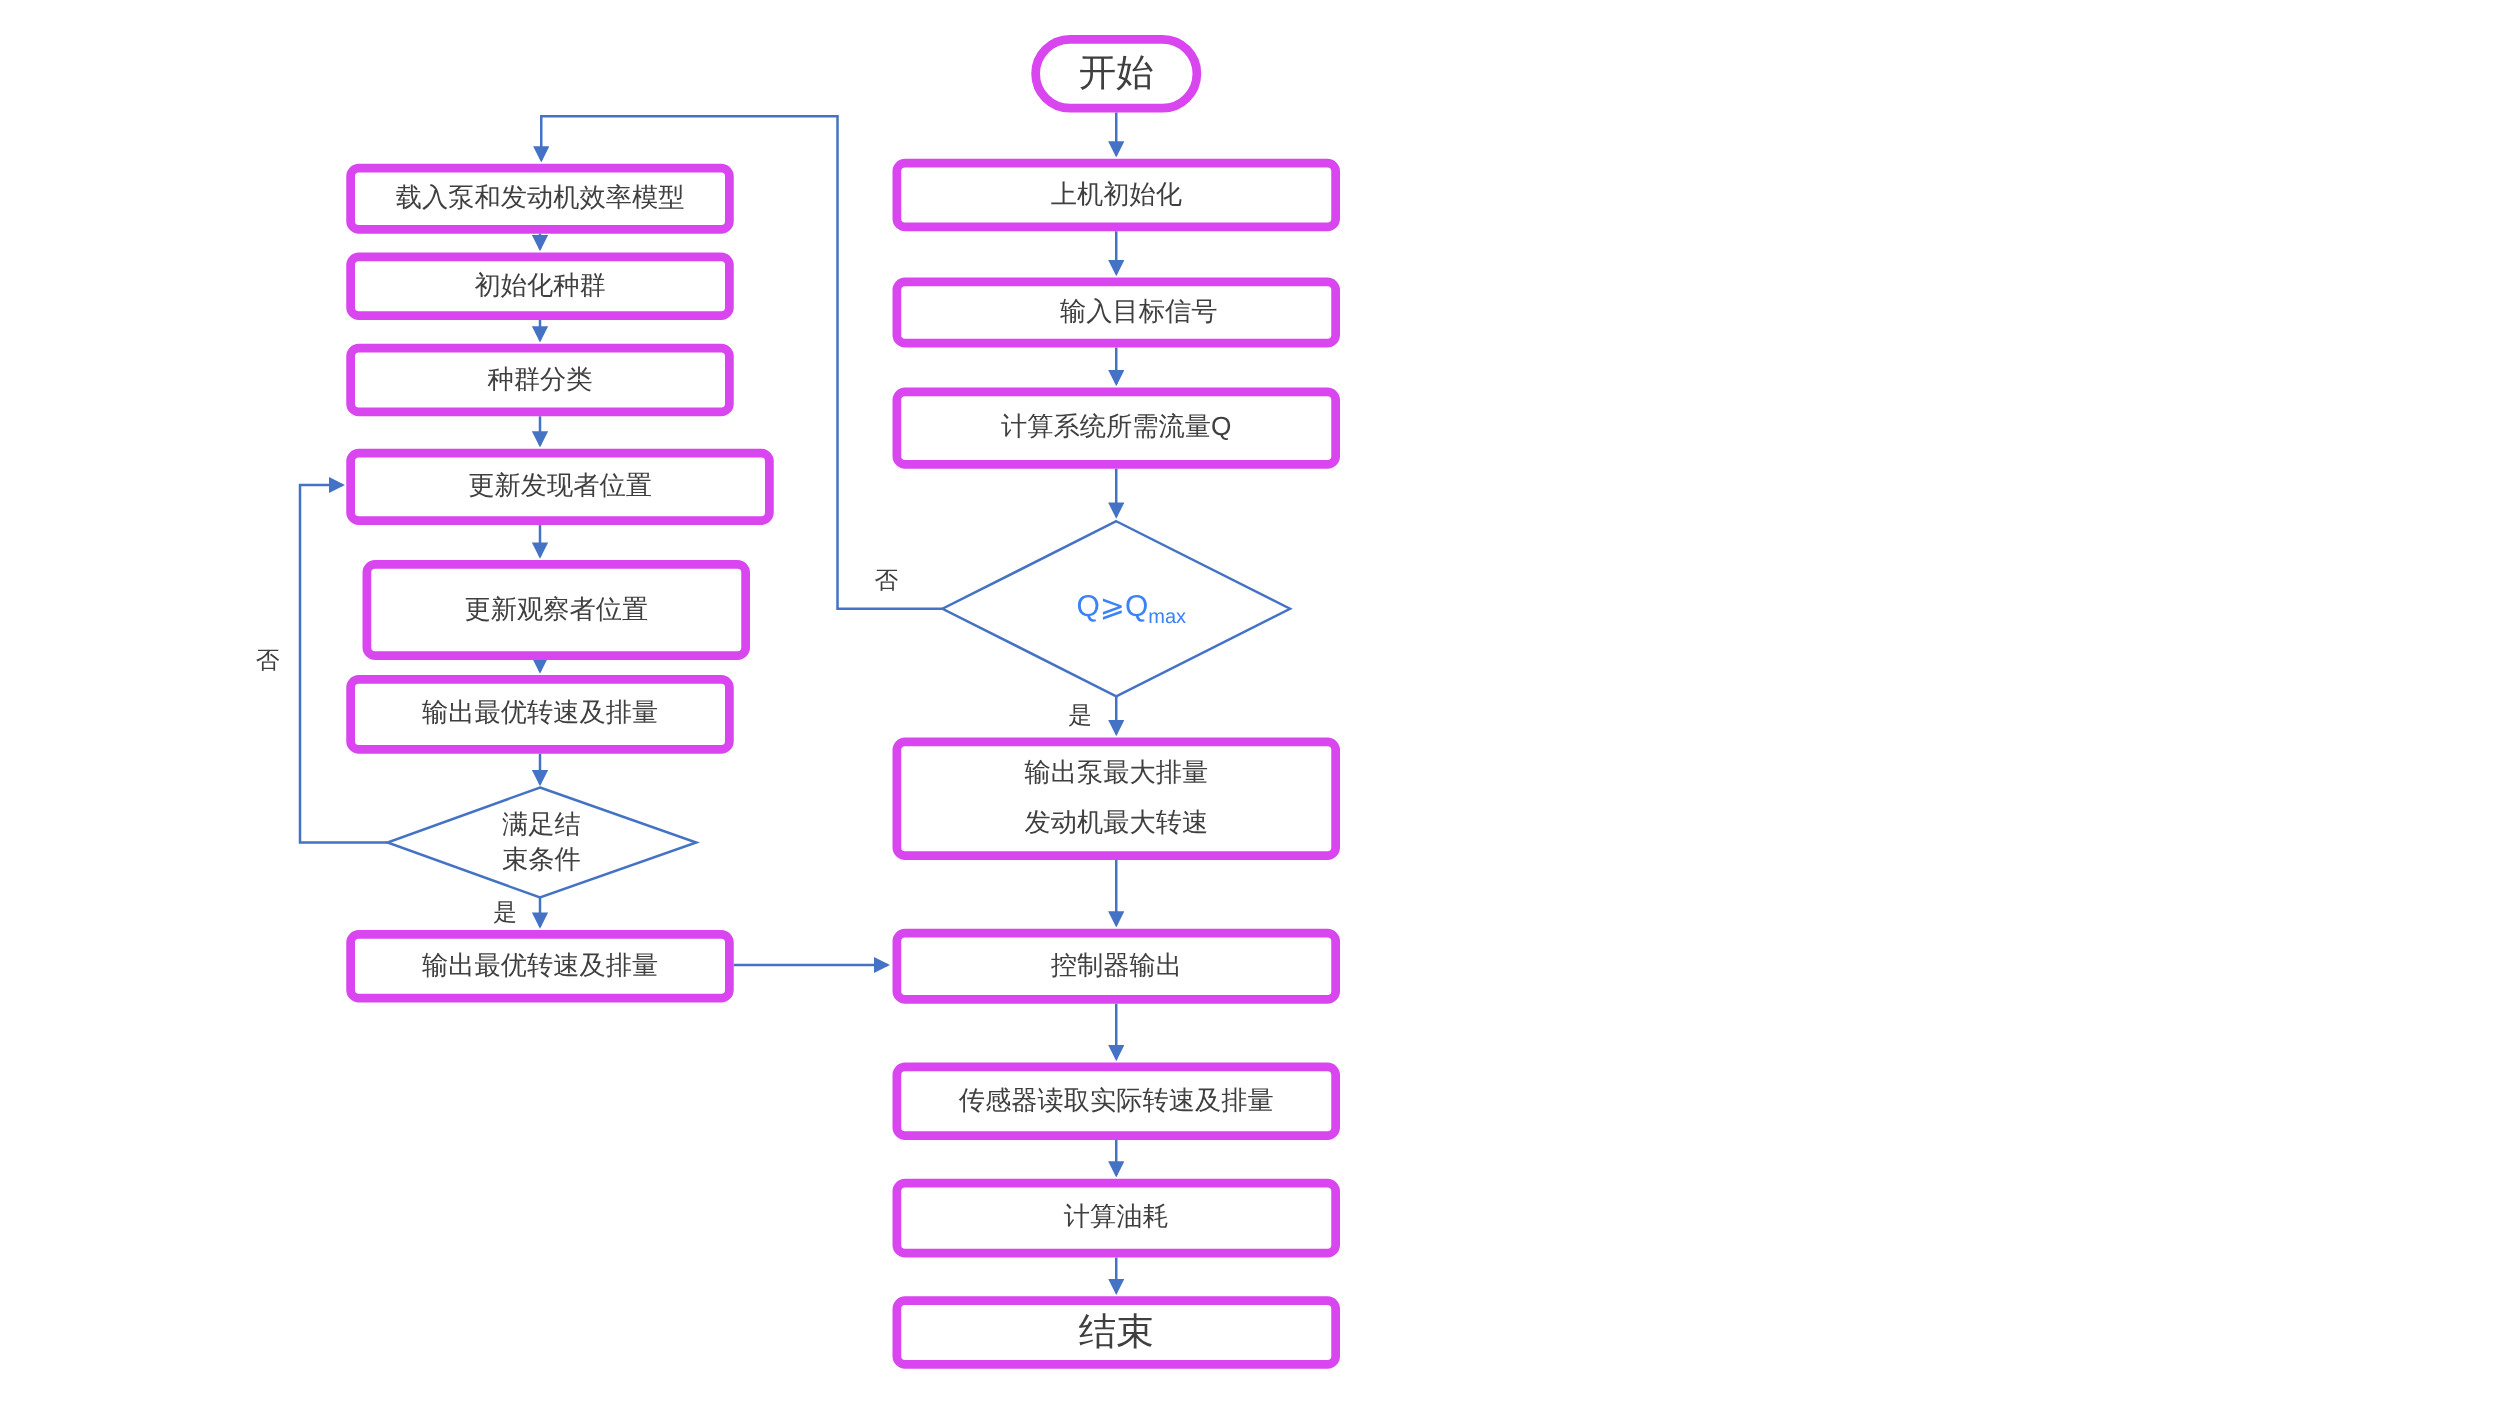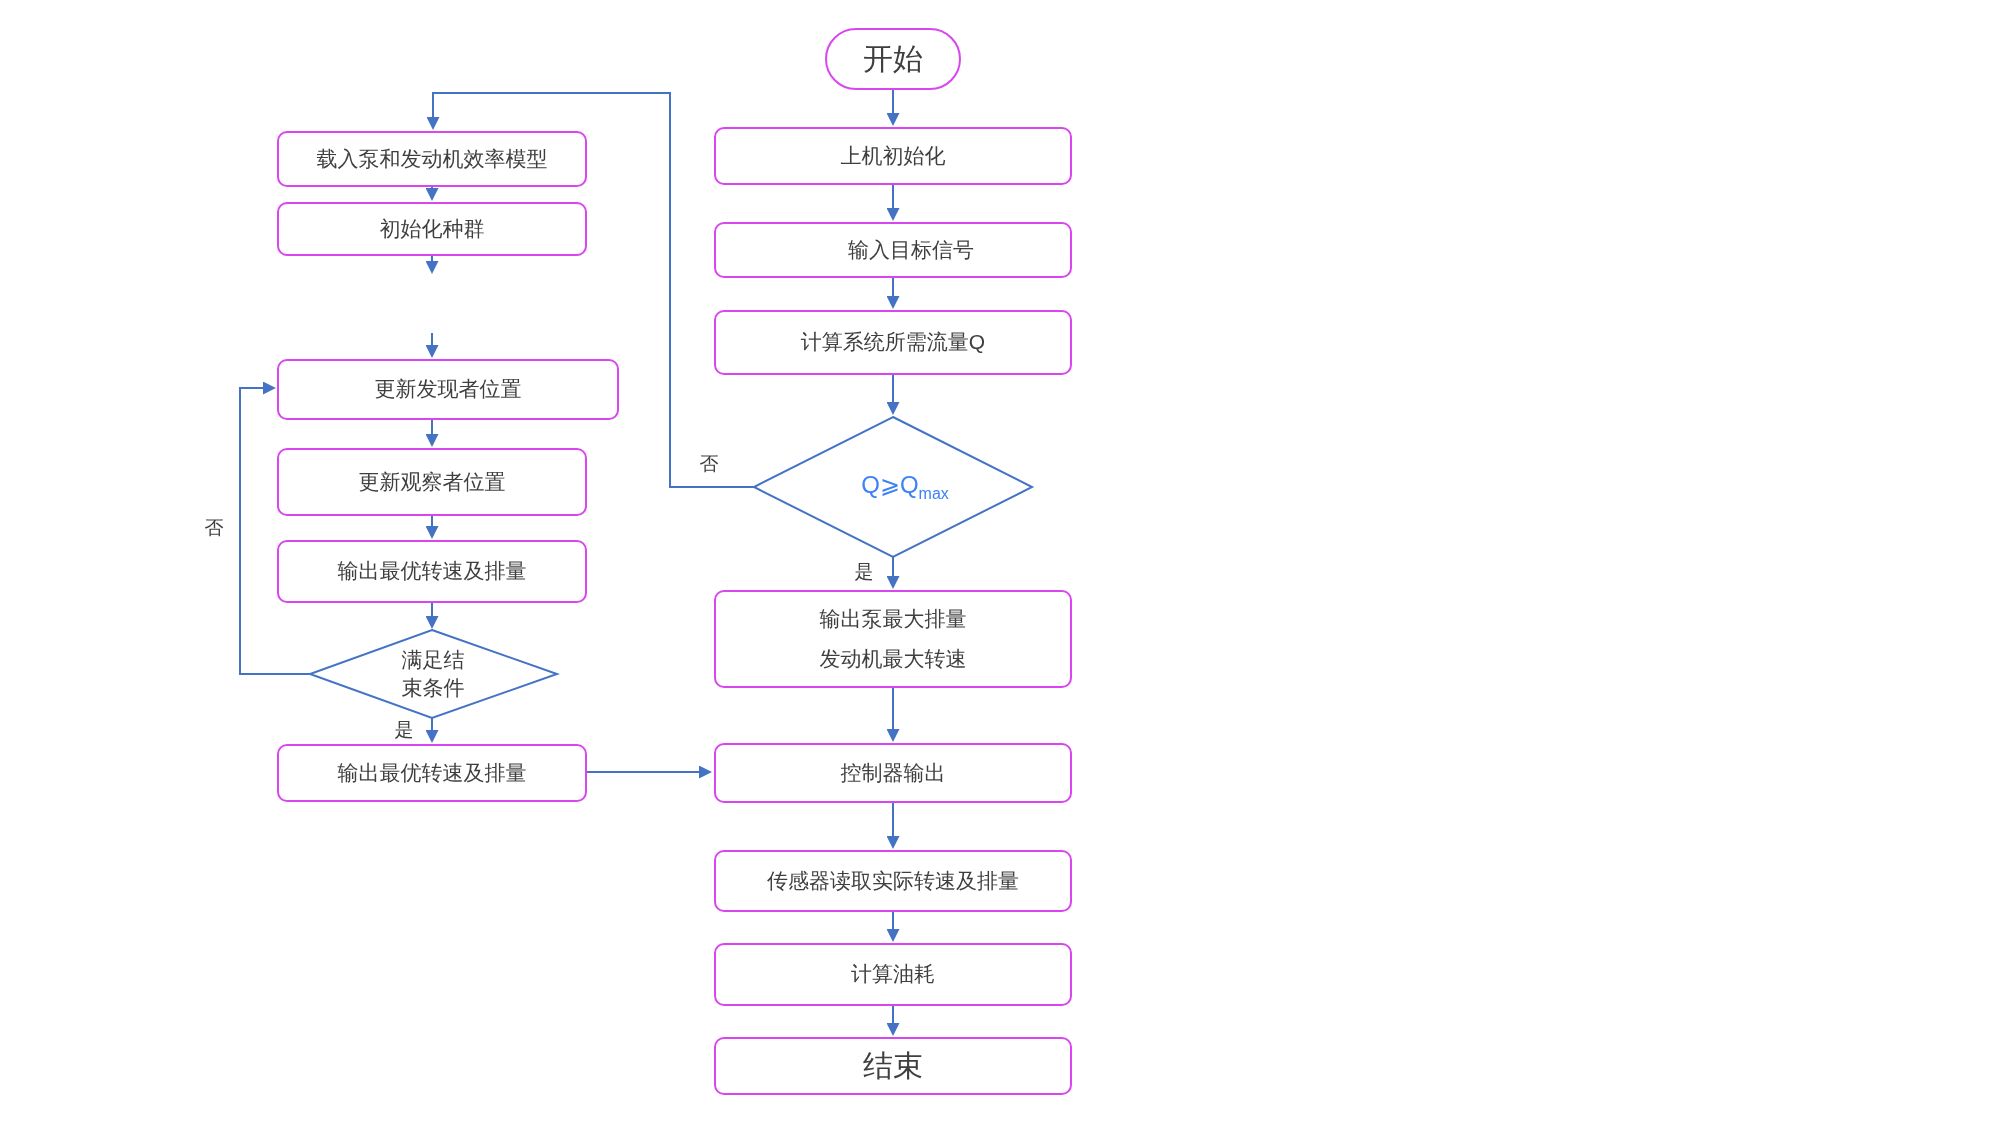--- a/index.html
+++ b/index.html
@@ -4,21 +4,21 @@
 <style>
   html,body{margin:0;padding:0;background:#ffffff;}
   .canvas{
     position:relative;width:1999px;height:1124px;background:#ffffff;
     font-family:"Liberation Sans","DejaVu Sans",sans-serif;color:#3f3f3f;overflow:hidden;
   }
   svg.wires{position:absolute;left:0;top:0;}
   .wire{stroke:#4472C4;stroke-width:2;fill:none;}
   .diamond{stroke:#4472C4;stroke-width:2;fill:#ffffff;}
   .node{
-    position:absolute;box-sizing:border-box;border:2px solid #d946ef;border-radius:10px;
+    position:absolute;box-sizing:border-box;border:7px solid #d946ef;border-radius:10px;
     background:#ffffff;display:flex;flex-direction:column;align-items:center;justify-content:center;
     text-align:center;font-size:21px;line-height:1.35;color:#3f3f3f;
   }
   .pill{border-radius:32px;font-size:30px;}
   .big{font-size:30px;}
   .elabel{position:absolute;transform:translate(-50%,-50%);font-size:19px;color:#3f3f3f;}
   .dlabel{position:absolute;transform:translate(-50%,-50%);text-align:center;font-size:21px;line-height:1.32;color:#3f3f3f;}
   .qlabel{position:absolute;transform:translate(-50%,-50%);font-size:24px;color:#3b82f6;white-space:nowrap;margin-left:12px;}
   .qlabel sub{font-size:16px;}
 </style>
@@ -90,24 +90,27 @@
   <div class="node big" style="left:714px;top:1037px;width:358px;height:58px;">
     <span>结束</span>
   </div>
 
   <div class="node" style="left:277px;top:131px;width:310px;height:56px;">
     <span>载入泵和发动机效率模型</span>
   </div>
   <div class="node" style="left:277px;top:202px;width:310px;height:54px;">
     <span>初始化种群</span>
   </div>
+  <div class="node" style="left:277px;top:275px;width:310px;height:58px;">
+    <span>种群分类</span>
+  </div>
   <div class="node" style="left:277px;top:359px;width:342px;height:61px;">
     <span>更新发现者位置</span>
   </div>
-  <div class="node" style="left:277px;top:448px;width:310px;height:68px;">
+  <div class="node" style="left:290px;top:448px;width:310px;height:80px;">
     <span>更新观察者位置</span>
   </div>
   <div class="node" style="left:277px;top:540px;width:310px;height:63px;">
     <span>输出最优转速及排量</span>
   </div>
   <div class="node" style="left:277px;top:744px;width:310px;height:58px;">
     <span>输出最优转速及排量</span>
   </div>
 
   <div class="qlabel" style="left:893px;top:487px;">

